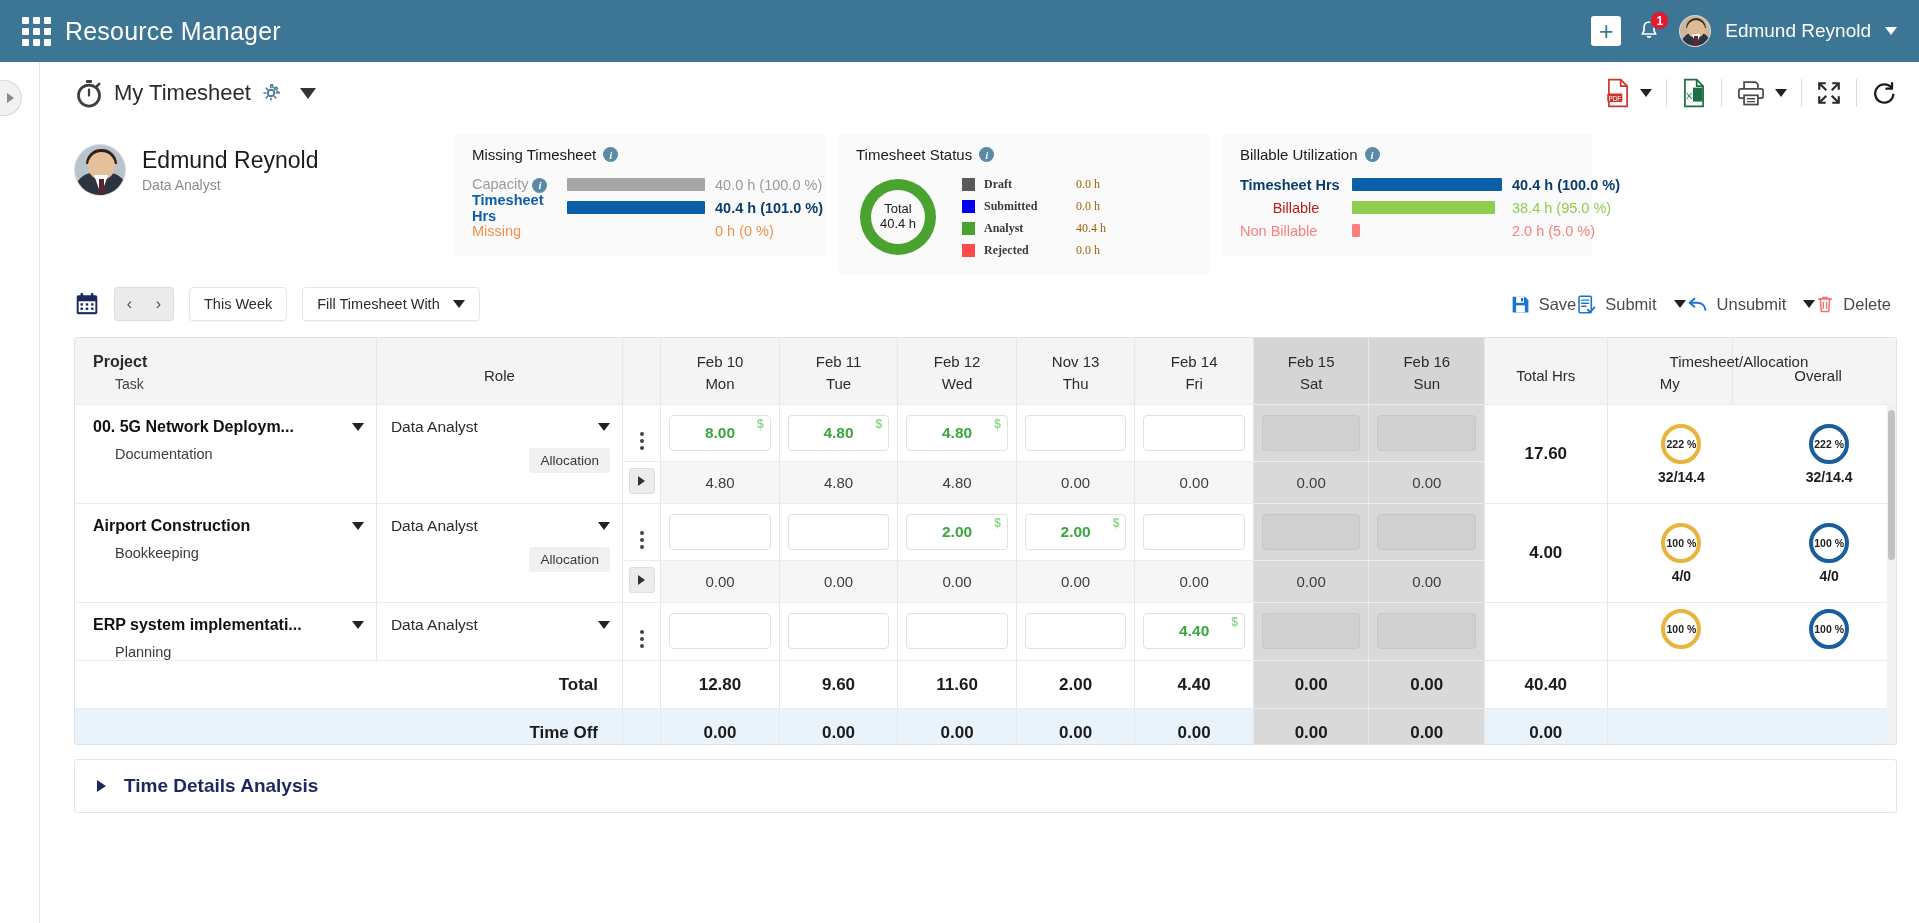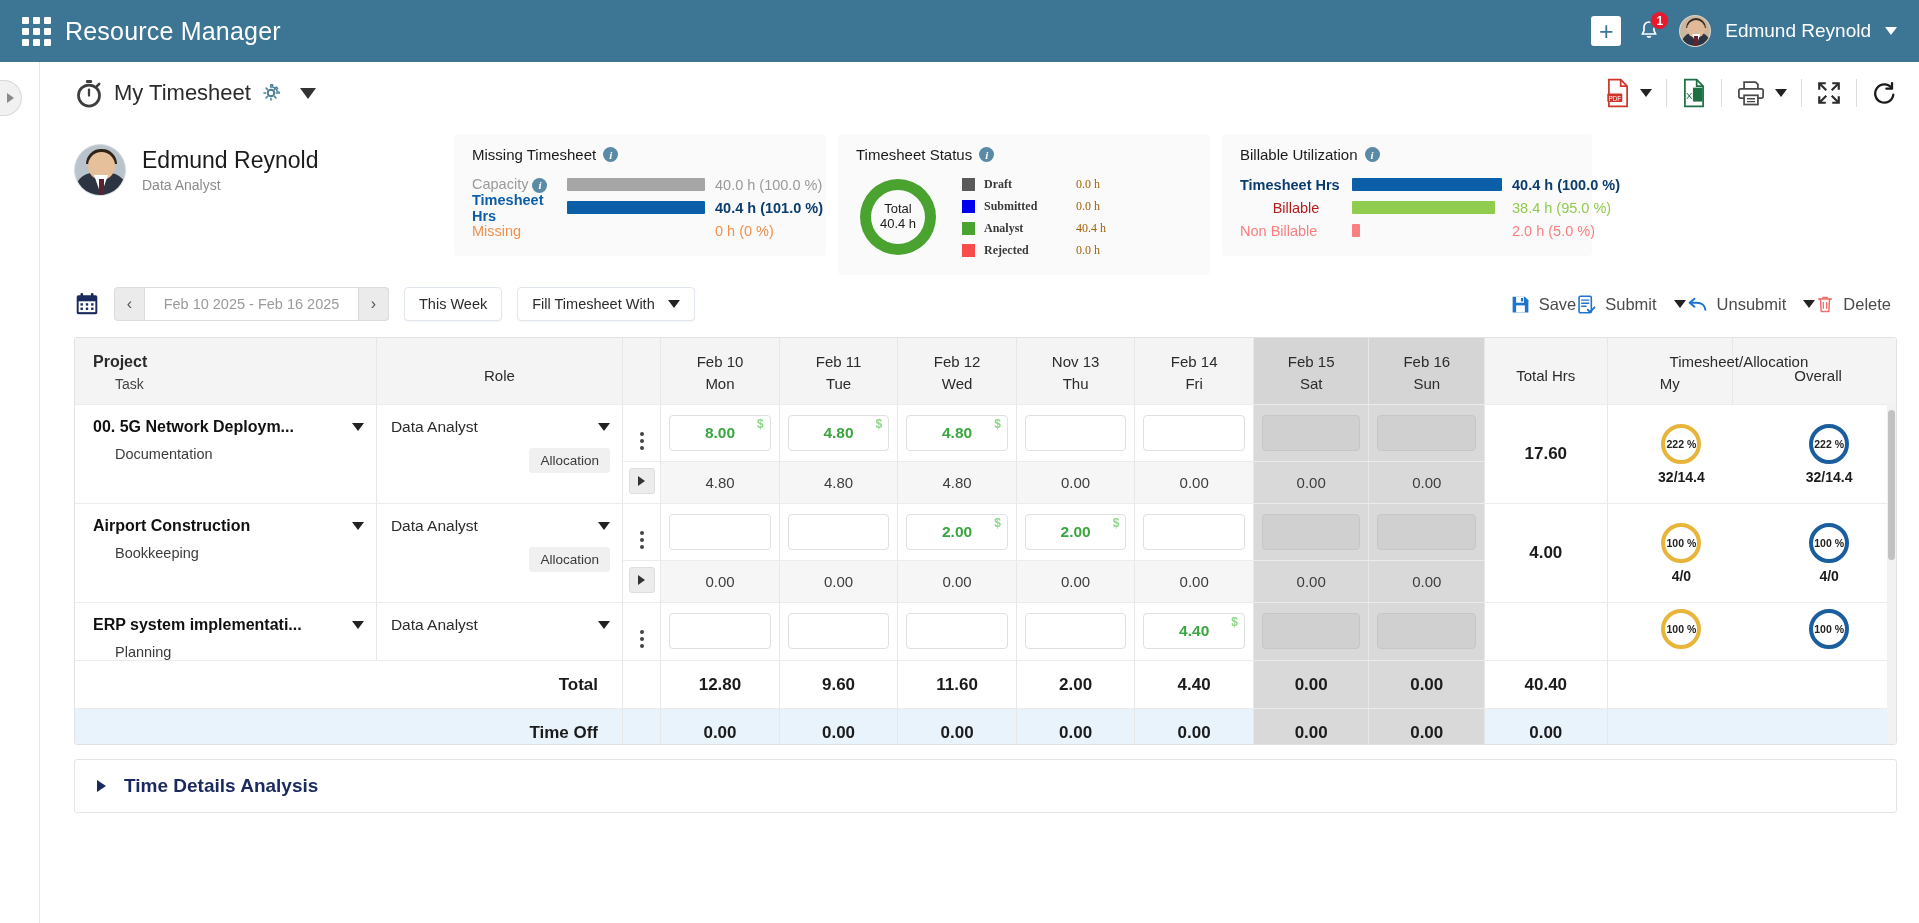--- a/index.html
+++ b/index.html
@@ -442,21 +442,20 @@
             <rect x="15.8" y="11.3" width="2.2" height="2.2"></rect>
           <rect x="6" y="15.3" width="2.2" height="2.2"></rect>
             <rect x="10.9" y="15.3" width="2.2" height="2.2"></rect>
             <rect x="15.8" y="15.3" width="2.2" height="2.2"></rect>
         </g>
         <rect x="6" y="1.8" width="2.4" height="4" rx="1" fill="#1b2a5e"></rect>
         <rect x="15.6" y="1.8" width="2.4" height="4" rx="1" fill="#1b2a5e"></rect>
       </svg>
       <div class="nav-group">
         <div class="nav-btn l">‹</div>
-        <div class="date-box">Feb 10 2025 - Feb 16 2025</div>
         <div class="nav-btn r">›</div>
       </div>
       <div class="tb-btn">
         <span>This Week</span>
       </div>
       <div class="tb-btn">
         <span>Fill Timesheet With</span>
         <span class="mini-caret"></span>
       </div>
 

